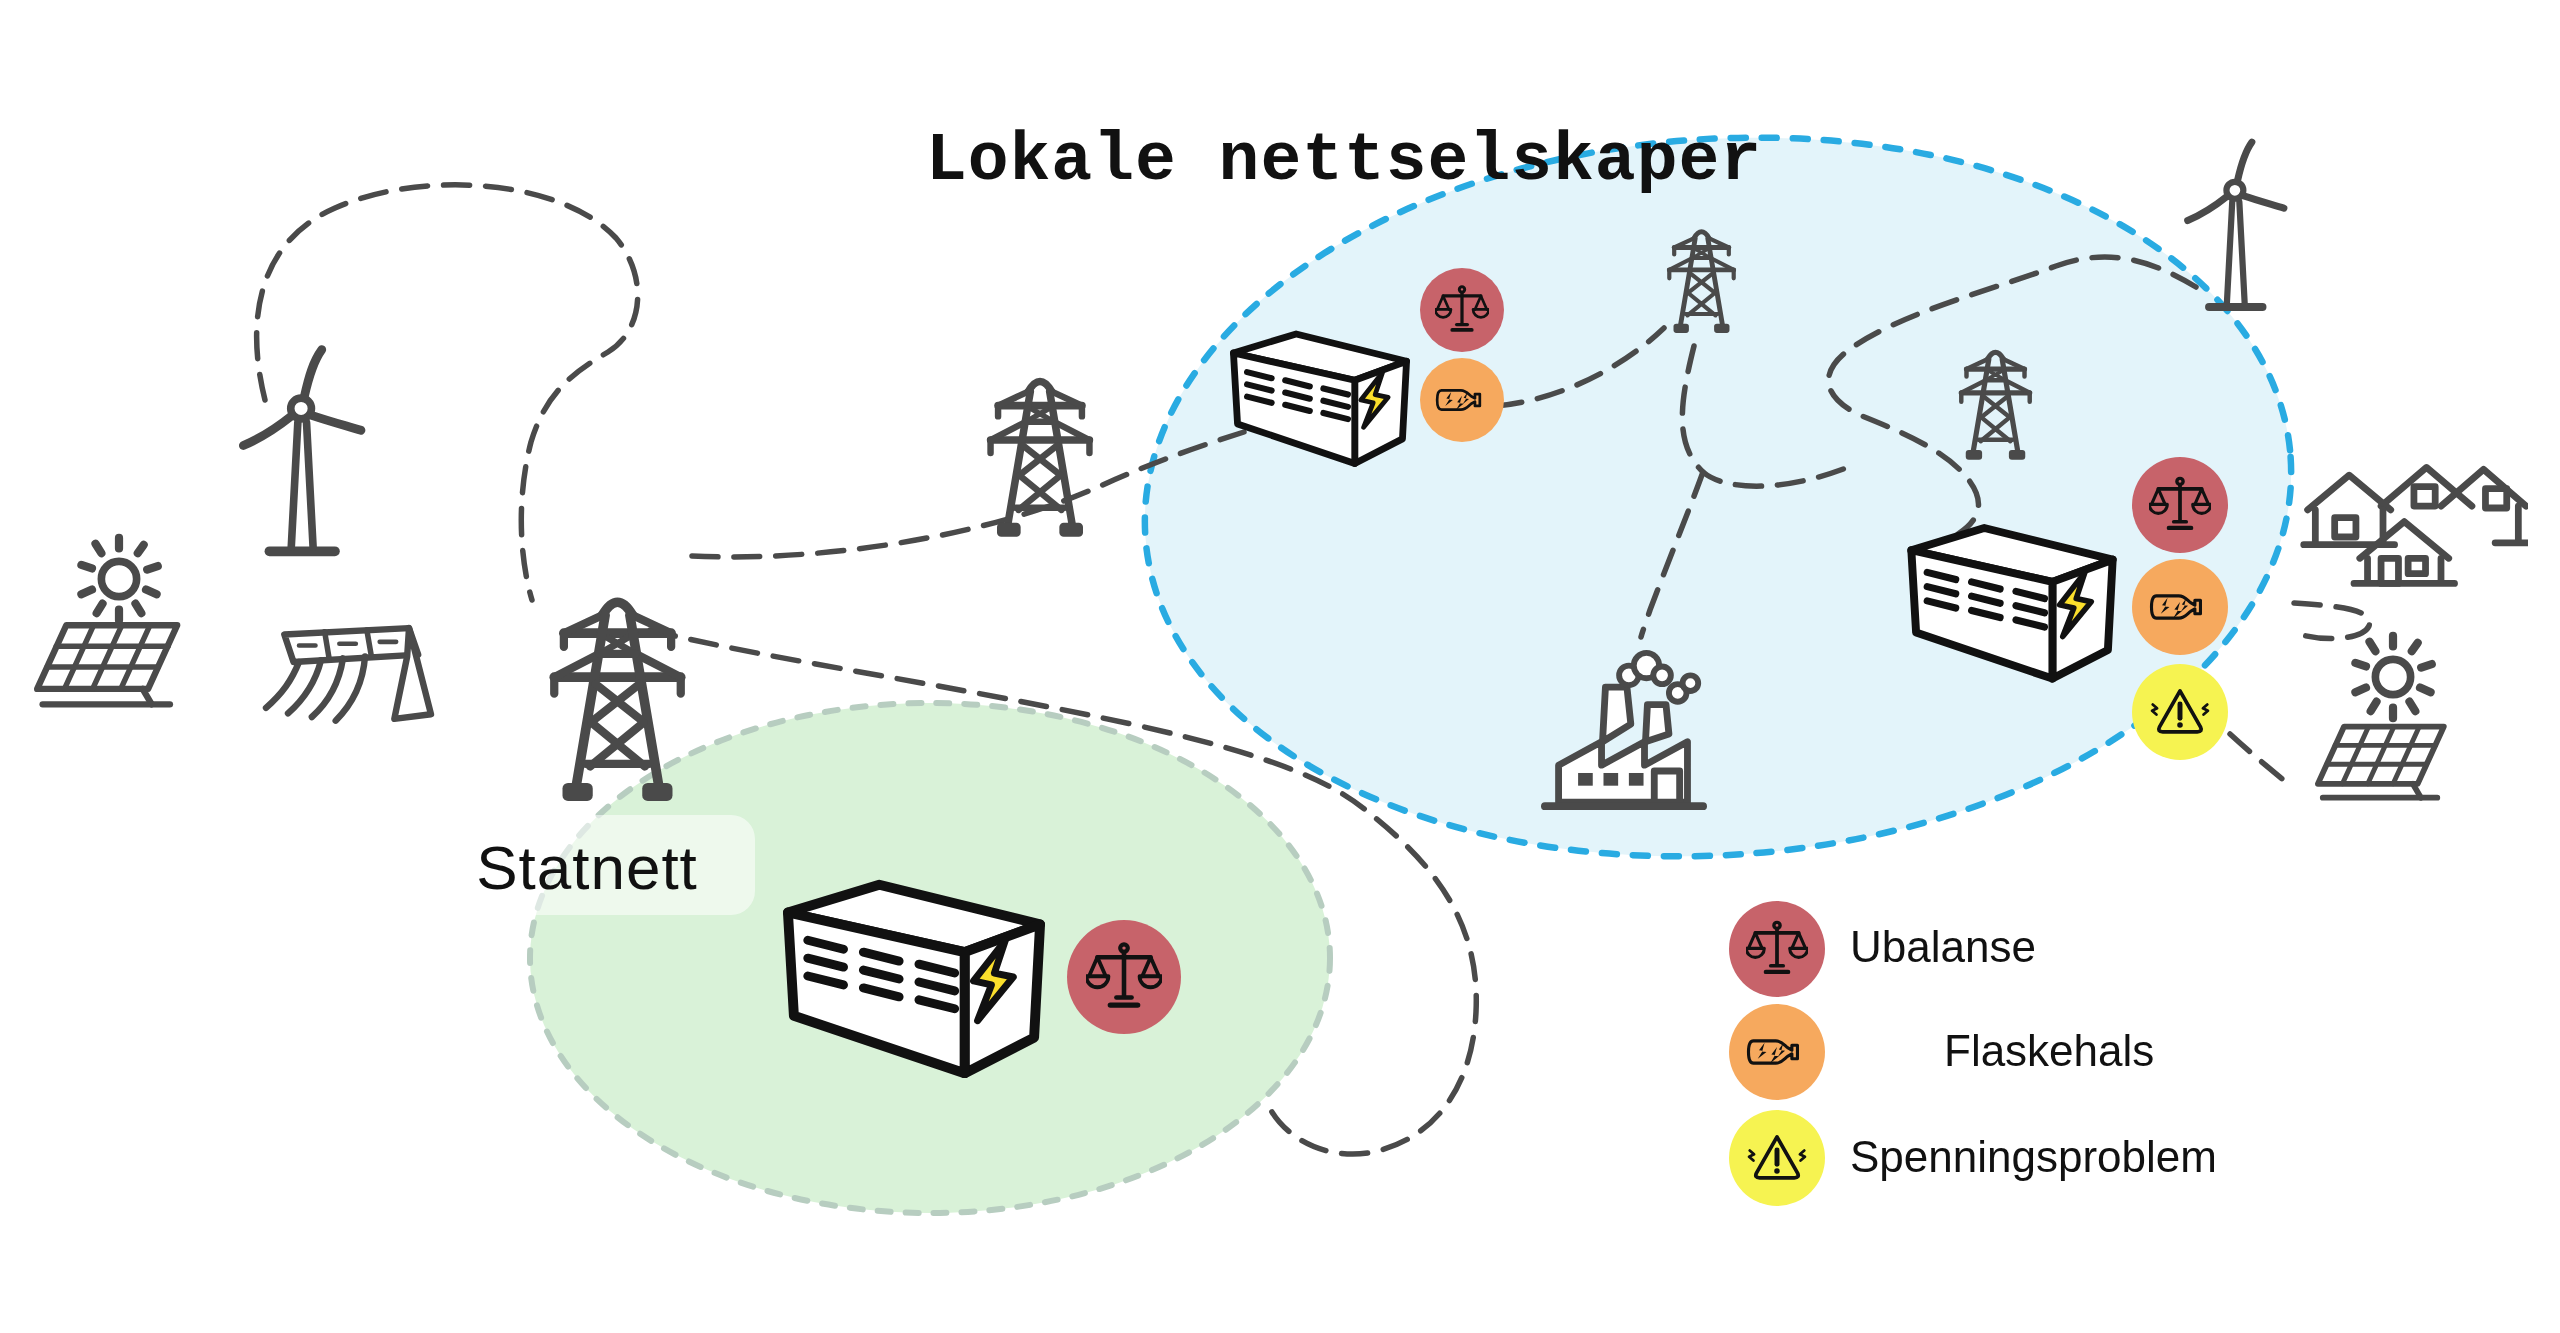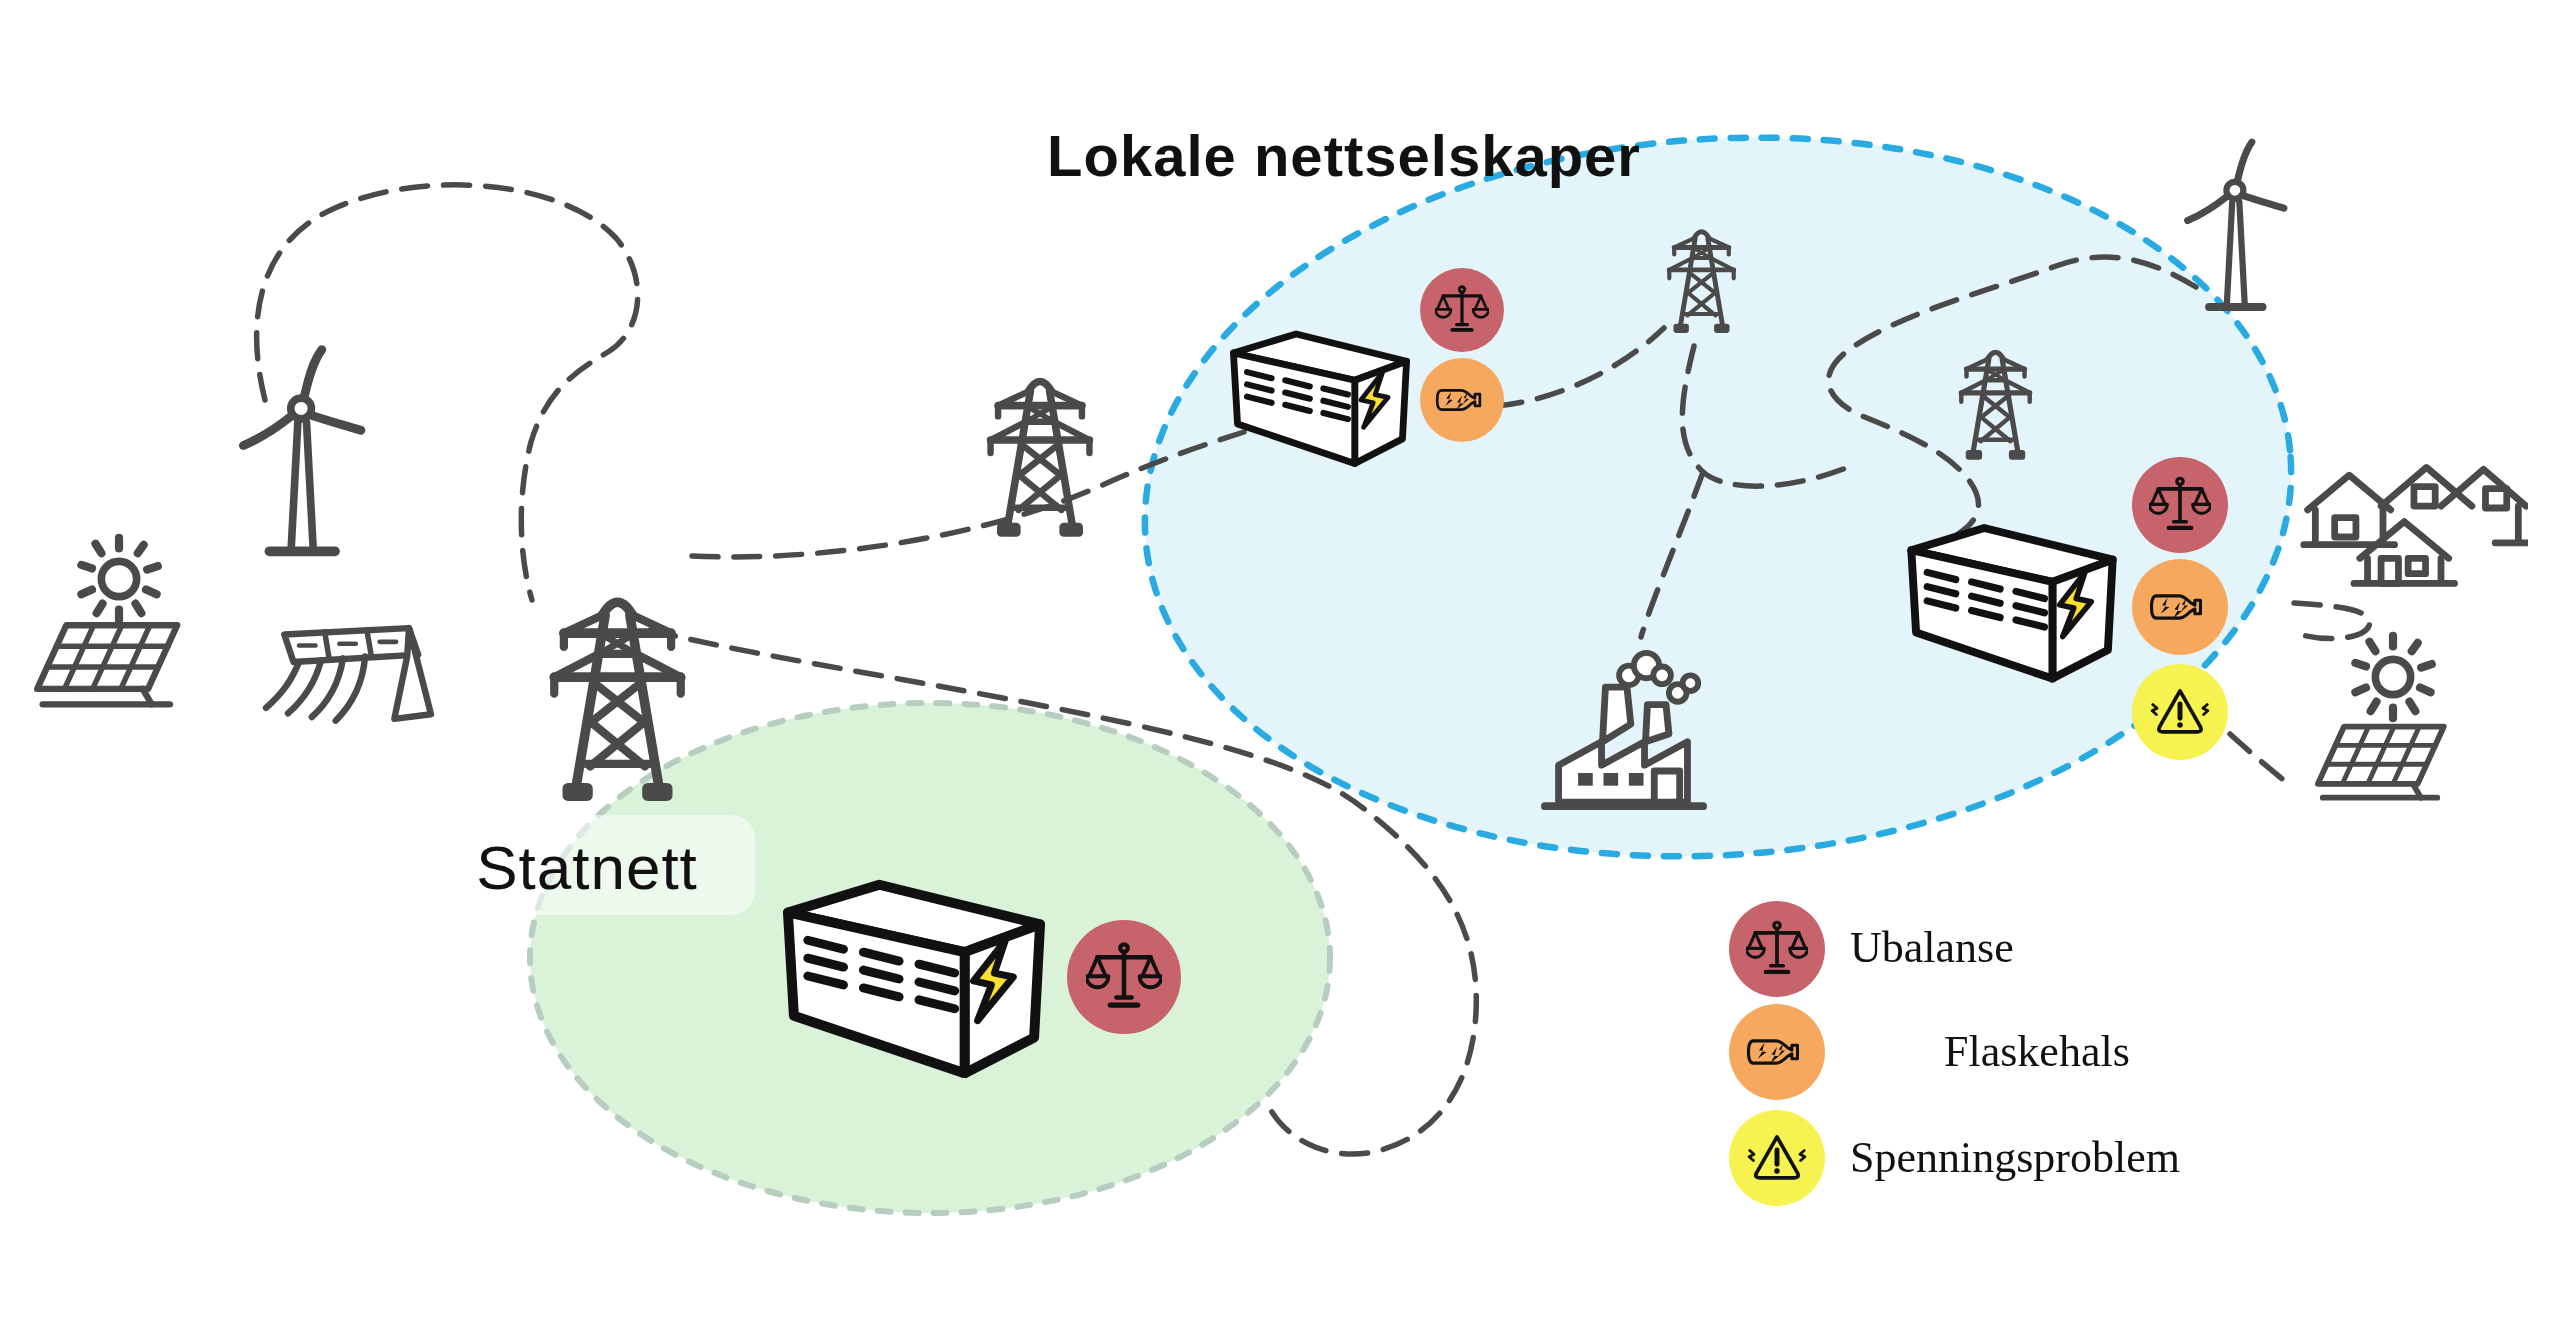--- a/index.html
+++ b/index.html
@@ -1,22 +1,22 @@
 <!DOCTYPE html>
 <html><head>
 <meta charset="utf-8">
 <style>
   html,body{margin:0;padding:0;background:#ffffff;}
   body{width:2560px;height:1333px;overflow:hidden;font-family:"Liberation Sans",sans-serif;}
   .stage{position:relative;width:2560px;height:1333px;}
   .stage svg.scene{position:absolute;left:0;top:0;width:2560px;height:1333px;}
   .lbl{position:absolute;color:#111;white-space:nowrap;}
-  .title-main{left:1344px;top:122px;transform:translateX(-50%);font-size:58px;font-weight:800;letter-spacing:1px;}
+  .title-main{left:1344px;top:122px;transform:translateX(-50%);font-size:68px;font-weight:800;letter-spacing:1px;font-family:Liberation Mono, monospace;}
   .title-statnett{left:587px;top:832px;transform:translateX(-50%);font-size:62px;font-weight:400;letter-spacing:1px;}
-  .legend-label{font-size:44px;font-weight:400;font-family:Liberation Serif, serif;}
+  .legend-label{font-size:44px;font-weight:400;}
   .legend-label.l0{left:1850px;top:922px;}
   .legend-label.l1{left:1944px;top:1026px;}
   .legend-label.l2{left:1850px;top:1132px;}
 </style>
 </head>
 <body>
 
 <div class="stage">
 
 <svg class="scene" viewBox="0 0 2560 1333">

